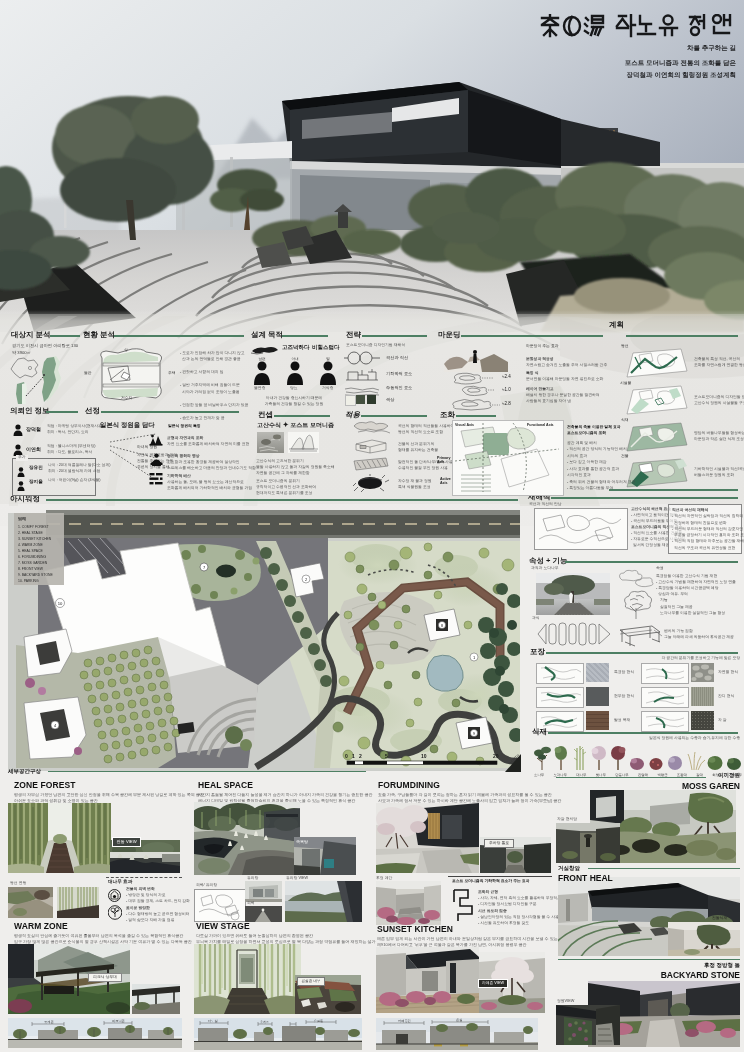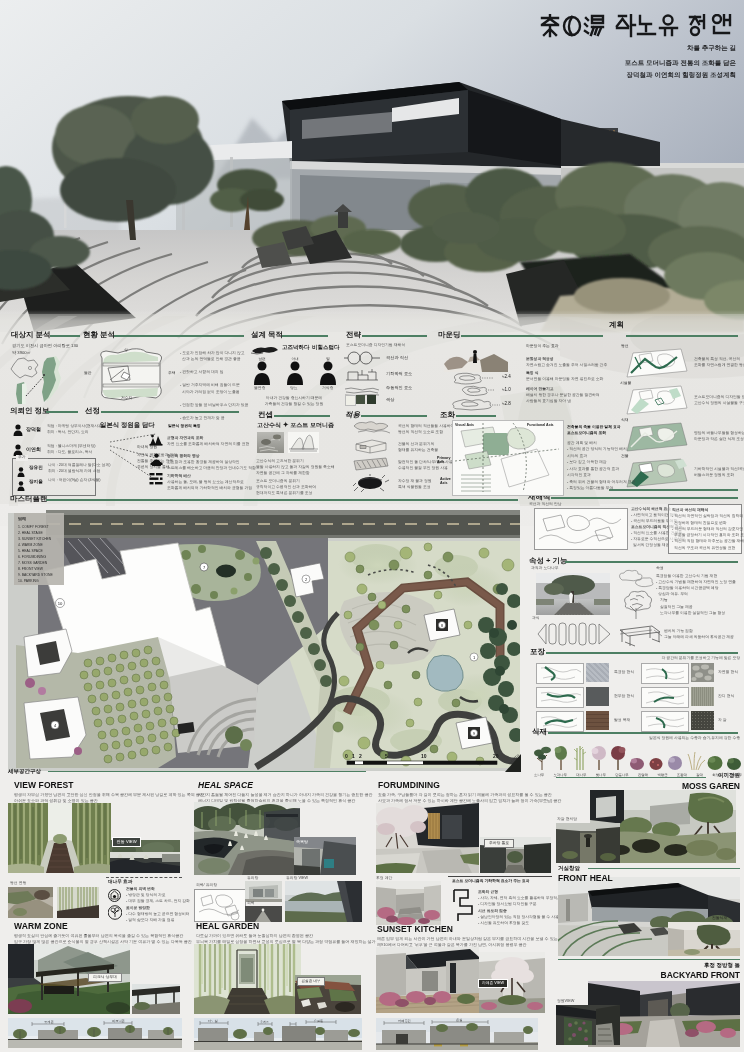--- a/index.html
+++ b/index.html
@@ -255,21 +255,21 @@
 
 <div class="abs hdr" style="left:345px;top:410px;font-style:italic;">적용</div>
 <div class="abs gline" style="left:361px;top:415px;width:66px;"></div>
 
 <div class="abs hdr" style="left:440px;top:410px;">조화</div>
 <div class="abs gline" style="left:456px;top:415px;width:40px;"></div>
 
 <div class="abs hdr" style="left:528px;top:492px;">재해석</div>
 <div class="abs gline" style="left:551px;top:497px;width:187px;"></div>
 
-<div class="abs hdr" style="left:10px;top:494px;">마스터플랜</div>
+<div class="abs hdr" style="left:10px;top:494px;">아시워정</div>
 <div class="abs gline" style="left:46px;top:499px;width:472px;"></div>
 
 <div class="abs tiny" style="left:12px;top:343px;">경기도 이천시 금마면 아리랑로 130<br>약 3900㎡</div>
 
 <div class="abs" style="left:8px;top:356px;width:36px;height:26px;">
 <svg width="36" height="26" viewBox="0 0 36 26">
         <path d="M6,8 L10,3 L16,2 L20,5 L26,4 L30,9 L27,13 L29,17 L24,21 L17,19 L12,22 L7,18 L3,13 Z" fill="none" stroke="#6a6a6a" stroke-width="0.7"></path>
         <circle cx="22" cy="12" r="1.6" fill="none" stroke="#6a6a6a" stroke-width="0.6"></circle>
       </svg>
 </div>
@@ -1107,21 +1107,21 @@
         <span>단풍나무</span>
         <span>진달래</span>
         <span>백량금</span>
         <span>조팝대</span>
         <span>갈대</span>
         <span>회양목</span>
         <span>차나무</span>
 </div>
 </div>
 
-<div class="abs bighdr" style="left:14px;top:780px;">VIEW FOREST</div>
+<div class="abs bighdr" style="left:14px;top:780px;">ZONE FOREST</div>
 <div class="abs desc" style="left:14px;top:792px;">평생의 자부심 가졌던 남편의 고단한 심신 안정을 위해 수목 공간에 부분 제사된 낭길로 계학 있는 쪽외 공간<br>아쉬운 요소와 과적 성취감 및 소명이 있는 공간</div>
 
 <div class="abs" style="left:8px;top:803px;width:103px;height:70px;overflow:hidden;">
 <svg width="103" height="70" viewBox="0 0 103 70">
 <rect width="103" height="70" fill="#dfe2da"></rect>
 <rect x="38" y="0" width="30" height="40" fill="#eceee8"></rect>
 <g fill="#70804f">
           <rect x="0" y="0" width="40" height="70"></rect>
           <rect x="64" y="0" width="39" height="70"></rect>
         </g>
@@ -1264,21 +1264,21 @@
         </g>
 <path d="M0,21.5 H174" stroke="#3a3a36" stroke-width="1"></path>
 <g stroke="#555" stroke-width="0.5" fill="none">
           <path d="M24,6 h32 M24,4 v4 M56,4 v4 M96,5 h28 M96,3 v4 M124,3 v4"></path>
         </g>
 <text x="36" y="4.5" font-size="3.2" fill="#333">휴게존</text>
 <text x="104" y="3.5" font-size="3.2" fill="#333">피크닉존</text>
 </svg>
 </div>
 
-<div class="abs bighdr" style="left:198px;top:780px;font-style:italic;">HEAL SPACE</div>
+<div class="abs bighdr" style="left:198px;top:780px;">HEAL SPACE</div>
 <div class="abs desc" style="left:198px;top:792px;">사간지 흡음될 체어진 다듬지 늘성을 제거 습간지 하니가 아내지 가족의 건강을 챙기는 종요한 공간<br>에너지 디테일 및 원칙성될 중점하슬리지 흔경을 중시해 노을 수 있는 특징적인 휴식 공간</div>
 
 <div class="abs" style="left:194px;top:802px;width:106px;height:73px;overflow:hidden;">
 <svg width="106" height="73" viewBox="0 0 106 73">
 <rect width="106" height="73" fill="#c5c9bf"></rect>
 <rect x="0" y="0" width="106" height="10" fill="#e3e6e2"></rect>
 <g fill="#44523c">
           <ellipse cx="14" cy="16" rx="18" ry="12"></ellipse>
           <ellipse cx="44" cy="12" rx="20" ry="11"></ellipse>
           <ellipse cx="76" cy="14" rx="20" ry="12"></ellipse>
@@ -1351,21 +1351,21 @@
 <rect width="77" height="41" fill="#ccd1d2"></rect>
 <rect x="0" y="0" width="77" height="14" fill="#dfe3e4"></rect>
 <path d="M8,16 Q24,8 40,14 Q56,8 70,14 L77,16 L77,22 L0,22 Z" fill="#5f6e55"></path>
 <path d="M0,20 L77,20 L77,32 L0,32 Z" fill="#aab4b6"></path>
 <path d="M0,30 L77,32 L77,41 L0,41 Z" fill="#5d6b4c"></path>
 <path d="M58,0 L77,0 L77,41 L66,41 Z" fill="#2c2f33"></path>
 <path d="M52,0 L60,0 L68,41 L62,41 Z" fill="#43464a"></path>
 </svg>
 </div>
 
-<div class="abs bighdr" style="left:196px;top:921px;">HEAL GARDEN</div>
+<div class="abs bighdr" style="left:196px;top:921px;">VIEW STAGE</div>
 <div class="abs desc" style="left:196px;top:933px;">다도실 가까이 있으면 쉬라도 들어 눈횡심하지 남편의 환영된 공간<br>무늬목 가치를 매일로 심장을 하면서 교성의 도심으로 볕 복 다양는 과정 약점유를 들어 재밌하는 설가</div>
 
 <div class="abs" style="left:194px;top:944px;width:107px;height:70px;overflow:hidden;">
 <svg width="107" height="70" viewBox="0 0 107 70">
 <rect width="107" height="70" fill="#dde3d2"></rect>
 <g stroke="#aebd8d" stroke-width="2.4">
           <path d="M6,0 V54 M16,0 V60 M26,0 V50 M36,0 V58 M66,0 V56 M78,0 V60 M90,0 V52 M100,0 V58"></path>
         </g>
 <g stroke="#8c9c6c" stroke-width="1.4">
           <path d="M11,0 V48 M21,0 V56 M31,0 V46 M71,0 V50 M84,0 V54 M96,0 V48"></path>
@@ -1676,21 +1676,21 @@
 <path d="M0,6 L16,8 L16,34 L0,34 Z" fill="#b9b6ae"></path>
 <path d="M30,4 Q48,0 60,8 Q66,16 58,22 Q44,26 34,20 Q26,12 30,4 Z" fill="#4f5d40"></path>
 <path d="M44,22 L44,30 M40,24 L34,30 M48,24 L54,30" stroke="#3a2f26" stroke-width="2" fill="none"></path>
 <path d="M0,28 L72,26 L72,34 L0,34 Z" fill="#c3bca8"></path>
 <ellipse cx="24" cy="30" rx="8" ry="3" fill="#8d9671"></ellipse>
 </svg>
 </div>
 
 <div class="abs gline" style="left:558px;top:959px;width:182px;height:1.2px;"></div>
 <div class="abs" style="right:4px;top:962px;font-size:5.5px;font-weight:bold;color:#222;">후정 정방형 돌</div>
-<div class="abs" style="right:4px;top:970px;font-size:8.5px;font-weight:bold;color:#111;">BACKYARD FRONT</div>
+<div class="abs" style="right:4px;top:970px;font-size:8.5px;font-weight:bold;color:#111;">BACKYARD STONE</div>
 
 <div class="abs" style="left:588px;top:981px;width:152px;height:66px;overflow:hidden;">
 <svg width="152" height="66" viewBox="0 0 152 66">
 <rect width="152" height="66" fill="#b9b4bb"></rect>
 <rect x="0" y="0" width="152" height="22" fill="#c9c5cd"></rect>
 <path d="M0,2 L52,10 L52,40 L0,34 Z" fill="#232527"></path>
 <path d="M52,14 L84,10 L84,38 L52,40 Z" fill="#37393c"></path>
 <path d="M98,8 L152,2 L152,36 L98,34 Z" fill="#2a2c2f"></path>
 <path d="M84,14 L98,12 L98,36 L84,38 Z" fill="#8d8a84"></path>
 <path d="M60,20 L80,18 L80,36 L60,38 Z" fill="#5d5a54"></path>

